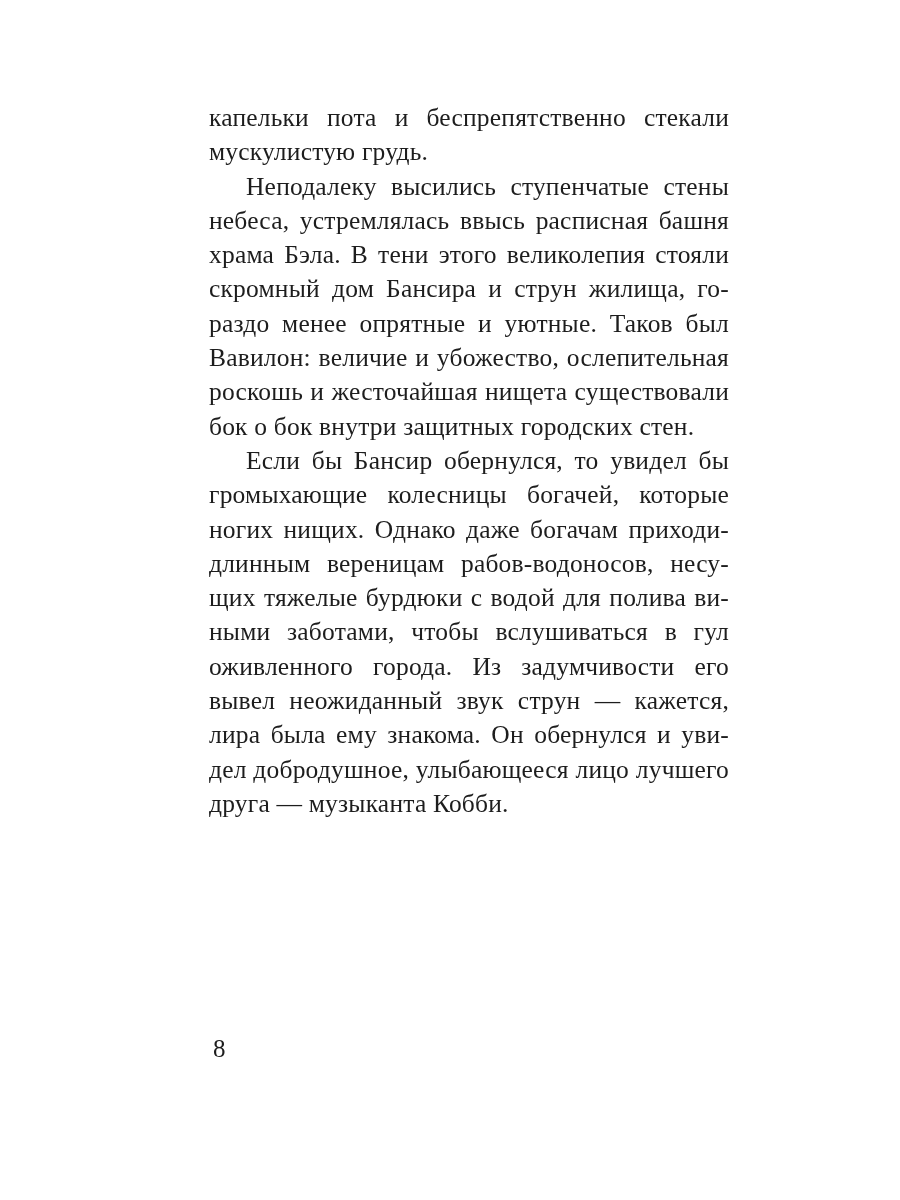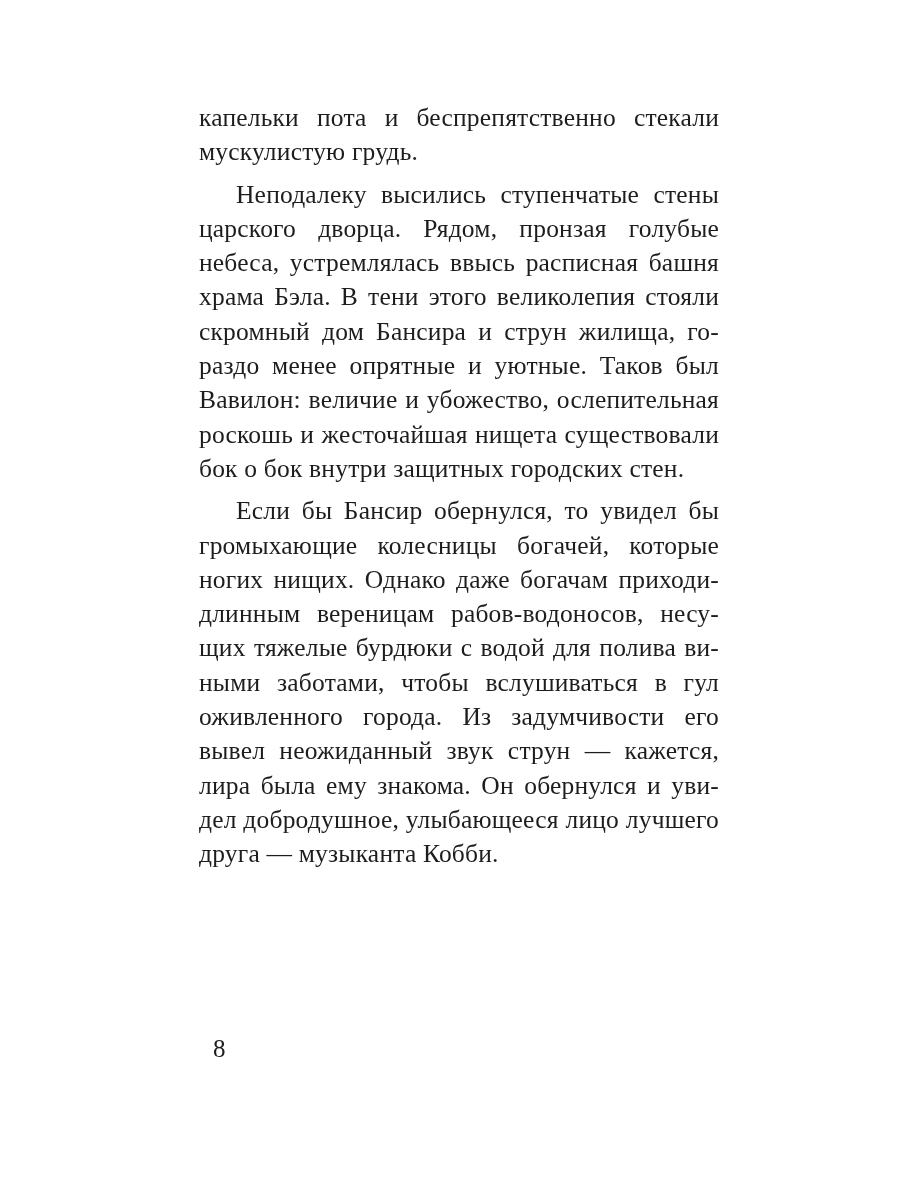--- a/index.html
+++ b/index.html
@@ -10,40 +10,39 @@
   }
   .page {
     position: relative;
     width: 900px;
     height: 1200px;
     background: #ffffff;
     overflow: hidden;
   }
   .text-block {
     position: absolute;
-    left: 199px;
+    left: 209px;
     top: 101px;
     width: 520px;
     font-size: 25.5px;
     line-height: 34.3px;
     color: #1d1d1d;
     letter-spacing: 0.2px;
   }
   .ln {
     text-align: justify;
     text-align-last: justify;
     height: 34.3px;
     overflow: hidden;
   }
   .ln.end {
     text-align-last: left;
   }
   .ln.ind {
     text-indent: 37px;
-    margin-top: 8px;
   }
   .footer {
     position: absolute;
     left: 213px;
     top: 1035px;
     width: 521px;
     display: flex;
     justify-content: space-between;
     align-items: baseline;
     color: #1d1d1d;
@@ -60,21 +59,20 @@
 </style>
 </head>
 <body>
 
 <div class="page">
 
   <div class="text-block">
     <div class="ln">капельки пота и беспрепятственно стекали</div>
     <div class="ln end">мускулистую грудь.</div>
     <div class="ln ind">Неподалеку высились ступенчатые стены</div>
-    <div class="ln">царского дворца. Рядом, пронзая голубые</div>
     <div class="ln">небеса, устремлялась ввысь расписная башня</div>
     <div class="ln">храма Бэла. В тени этого великолепия стояли</div>
     <div class="ln">скромный дом Бансира и струн жилища, го-</div>
     <div class="ln">раздо менее опрятные и уютные. Таков был</div>
     <div class="ln">Вавилон: величие и убожество, ослепительная</div>
     <div class="ln">роскошь и жесточайшая нищета существовали</div>
     <div class="ln end">бок о бок внутри защитных городских стен.</div>
     <div class="ln ind">Если бы Бансир обернулся, то увидел бы</div>
     <div class="ln">громыхающие колесницы богачей, которые</div>
     <div class="ln">ногих нищих. Однако даже богачам приходи-</div>

